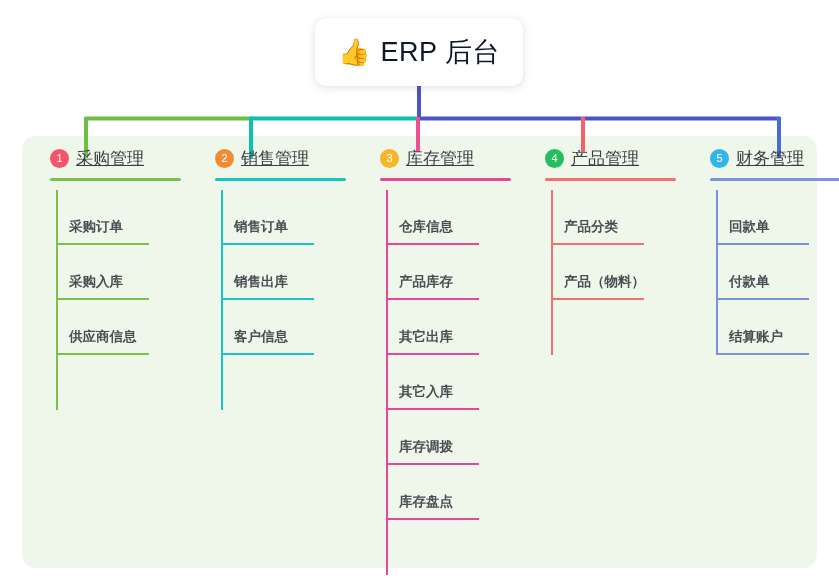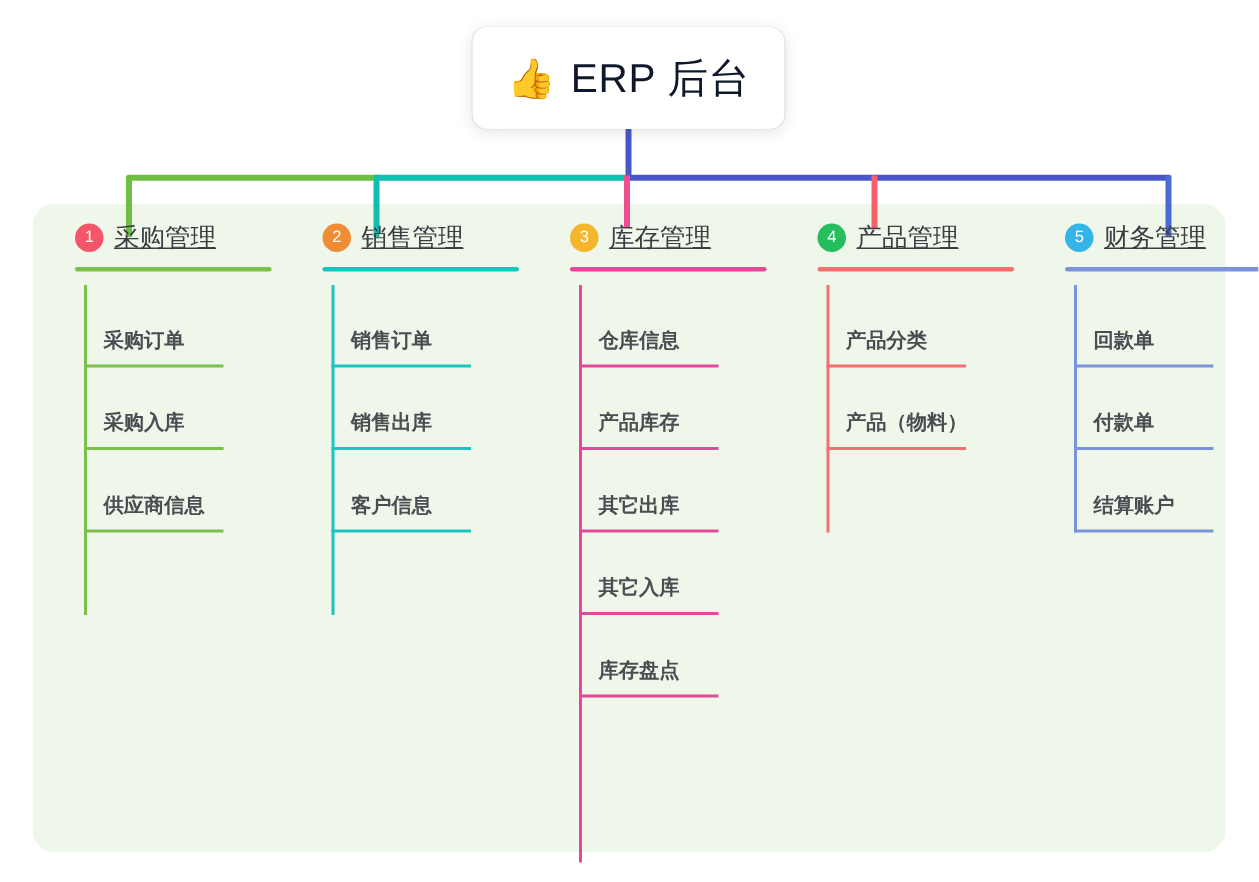--- a/index.html
+++ b/index.html
@@ -241,20 +241,24 @@
           </div>
           <div class="item">
             <span class="item-label">其它出库</span>
             <span class="item-rule" style="background: rgb(228, 72, 154);"></span>
           </div>
           <div class="item">
             <span class="item-label">其它入库</span>
             <span class="item-rule" style="background: rgb(228, 72, 154);"></span>
           </div>
           <div class="item">
+            <span class="item-label">库存调拨</span>
+            <span class="item-rule" style="background: rgb(228, 72, 154);"></span>
+          </div>
+          <div class="item">
             <span class="item-label">库存盘点</span>
             <span class="item-rule" style="background: rgb(228, 72, 154);"></span>
           </div>
         </div>
       </div>
       <div class="column" style="left: 531px;">
         <div class="col-head">
           <span class="badge" style="background: rgb(38, 189, 95);">4</span>
           <span class="col-title">产品管理</span>
           <span class="head-rule" style="background: rgb(244, 112, 110);"></span>

